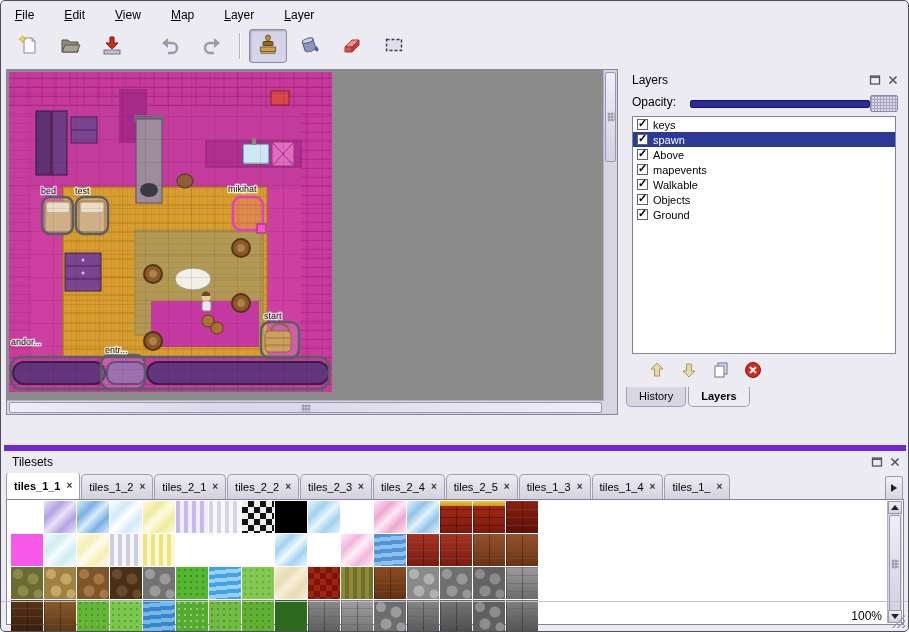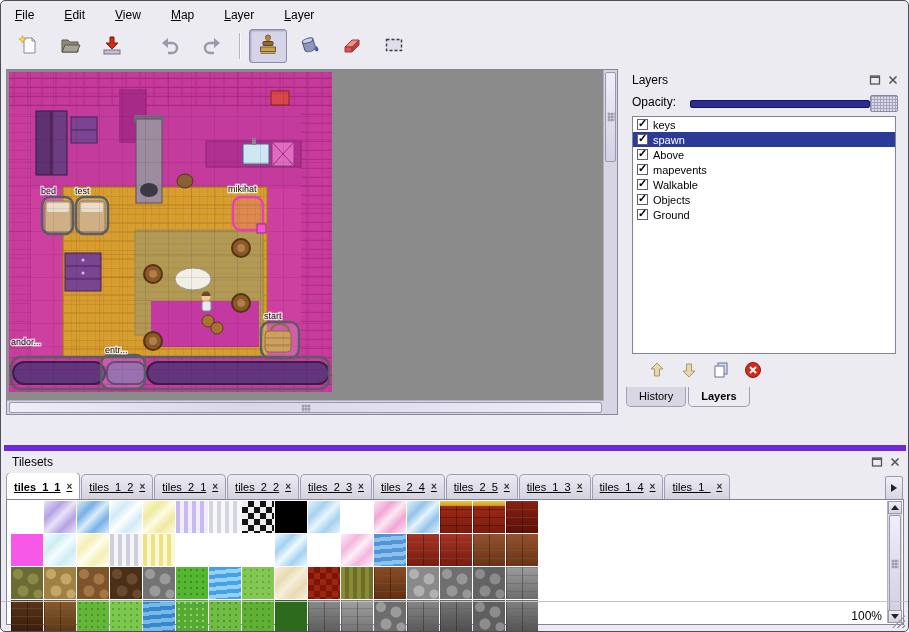--- a/index.html
+++ b/index.html
@@ -48,21 +48,21 @@
   .cb.checked::after{content:"✓";position:absolute;left:0px;top:-3px;font-size:11px;font-weight:bold;color:#000;}
   .layer-name{font-size:11px;}
   .layer-btns{position:absolute;left:8px;top:287px;height:30px;display:flex;align-items:center;gap:6px;padding-left:12px;}
   .lbtn{width:26px;height:26px;display:flex;align-items:center;justify-content:center;border-radius:3px;}
   .dock-tabs{position:absolute;left:2px;top:318px;height:26px;display:flex;align-items:flex-start;}
   .dtab{font-size:11px;padding:3px 12px 4px;background:#d8d6e2;border:1px solid #a09eb4;border-top:none;border-radius:0 0 5px 5px;margin-right:2px;}
   .dtab.active{background:#edebf2;font-weight:bold;}
 
   
   .tilesets-dock{position:absolute;left:3px;top:418px;width:902px;height:181px;box-sizing:border-box;border-top:6px solid #6d28d9;margin-top:26px;}
-  .ts-tabbar{position:absolute;left:2px;top:22px;right:20px;height:26px;display:flex;align-items:center;overflow:hidden;text-decoration:underline;}
+  .ts-tabbar{position:absolute;left:2px;top:22px;right:20px;height:26px;display:flex;align-items:flex-end;overflow:hidden;}
   .ts-tab{display:inline-flex;align-items:center;font-size:11px;padding:4px 7px;background:linear-gradient(180deg,#eceaf2,#d4d2de);border:1px solid #a09eb4;border-bottom:none;border-radius:5px 5px 0 0;margin-right:1px;height:16px;flex:none;}
   .ts-tab.active{background:#ffffff;font-weight:bold;height:19px;}
   .ts-tab .x{margin-left:6px;font-size:10px;font-weight:bold;color:#333;line-height:8px;}
   .ts-scroll-btn{position:absolute;right:3px;top:25px;width:16px;height:22px;background:linear-gradient(180deg,#f0eef6,#d8d6e2);border:1px solid #9a98ae;border-radius:2px;display:flex;align-items:center;justify-content:center;}
   .tri-right{width:0;height:0;border-top:4px solid transparent;border-bottom:4px solid transparent;border-left:6px solid #222;}
   .tri-up{width:0;height:0;border-left:4px solid transparent;border-right:4px solid transparent;border-bottom:5px solid #222;}
   .tri-down{width:0;height:0;border-left:4px solid transparent;border-right:4px solid transparent;border-top:5px solid #222;}
   .ts-content{position:absolute;left:2px;top:48px;right:2px;bottom:1px;background:#fff;border:1px solid #84829a;}
   .tile-grid{position:absolute;left:4px;top:1px;display:grid;grid-template-columns:repeat(16,32px);grid-auto-rows:32px;gap:1px;}
   .tile{width:32px;height:32px;}

